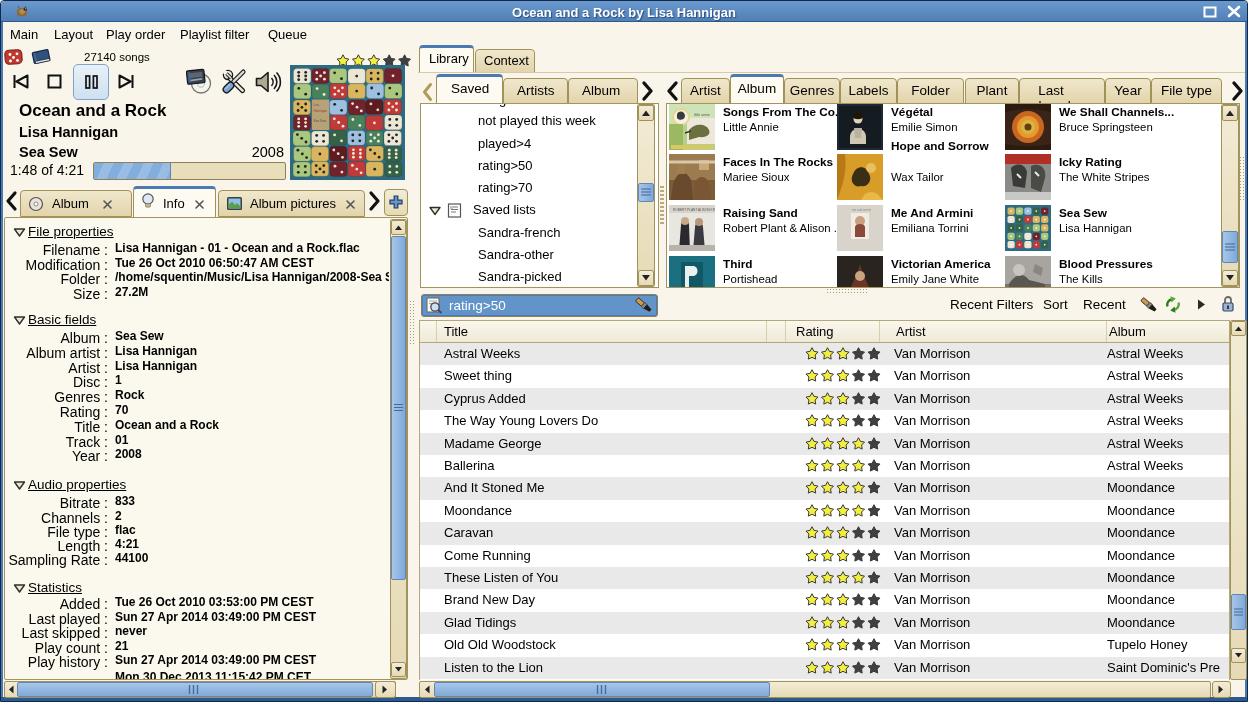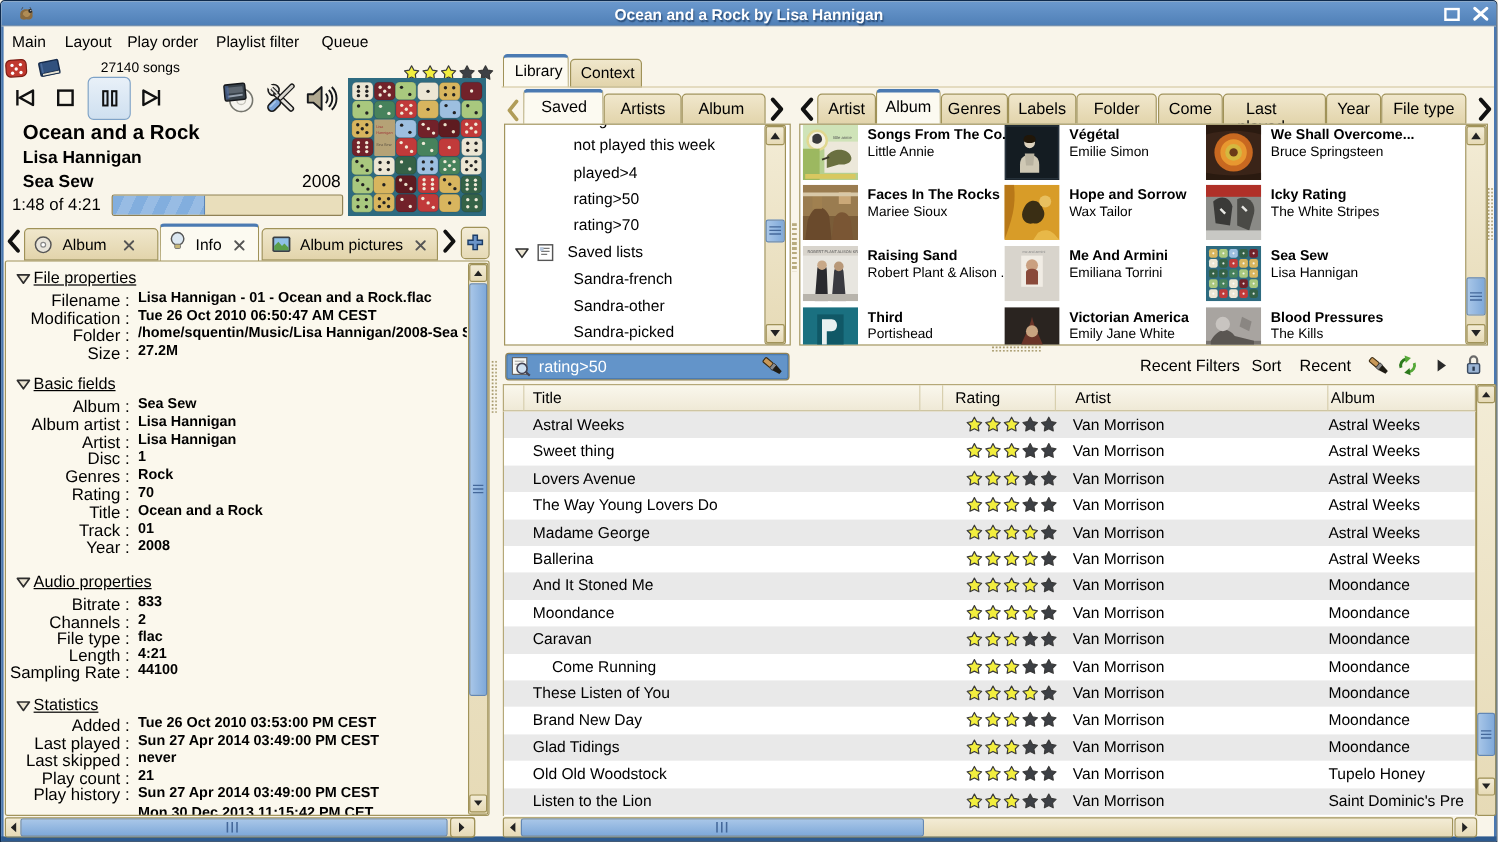--- a/index.html
+++ b/index.html
@@ -481,21 +481,21 @@
 <div class="a" style="left:681px;top:83px;width:49px;text-align:center;font-size:13.5px">Artist</div>
 <div class="a tabact" style="left:730px;top:74px;width:54px;height:30px"></div>
 <div class="a" style="left:730px;top:81px;width:54px;text-align:center;font-size:13.5px">Album</div>
 <div class="a tan" style="left:784px;top:78px;width:56px;height:26px"></div>
 <div class="a" style="left:784px;top:83px;width:56px;text-align:center;font-size:13.5px">Genres</div>
 <div class="a tan" style="left:840px;top:78px;width:57px;height:26px"></div>
 <div class="a" style="left:840px;top:83px;width:57px;text-align:center;font-size:13.5px">Labels</div>
 <div class="a tan" style="left:897px;top:78px;width:67px;height:26px"></div>
 <div class="a" style="left:897px;top:83px;width:67px;text-align:center;font-size:13.5px">Folder</div>
 <div class="a tan" style="left:965px;top:78px;width:54px;height:26px"></div>
-<div class="a" style="left:965px;top:83px;width:54px;text-align:center;font-size:13.5px">Come</div>
+<div class="a" style="left:965px;top:83px;width:54px;text-align:center;font-size:13.5px">Plant</div>
 <div class="a tan" style="left:1019px;top:78px;width:86px;height:26px"></div>
 <div class="a" style="left:1019px;top:83px;width:64px;text-align:center;font-size:13.5px">Last played</div>
 <div class="a tan" style="left:1105px;top:78px;width:46px;height:26px"></div>
 <div class="a" style="left:1105px;top:83px;width:46px;text-align:center;font-size:13.5px">Year</div>
 <div class="a tan" style="left:1151px;top:78px;width:71px;height:26px"></div>
 <div class="a" style="left:1151px;top:83px;width:71px;text-align:center;font-size:13.5px">File type</div>
 <svg class="a" style="left:1230px;top:80px" width="16" height="22" viewBox="0 0 16 22">
     <path d="M4 3 L11 11 L4 19" fill="none" stroke="#111" stroke-width="3.4" stroke-linecap="round" stroke-linejoin="round"></path>
   </svg>
 <div class="a" style="left:666px;top:103px;width:574px;height:185px;background:#fff;border:1px solid #a2945c"></div>
@@ -526,41 +526,41 @@
 <div class="a at" style="left:224px;top:17px;width:122px;overflow:hidden">Emilie Simon</div>
 <svg class="a" style="left:338px;top:0px" width="46" height="46" viewBox="0 0 46 46">
       <rect width="46" height="46" fill="#3a2418"></rect>
       <circle cx="23" cy="23" r="16" fill="#c86820"></circle>
       <circle cx="23" cy="23" r="11" fill="#e89830"></circle>
       <circle cx="23" cy="23" r="7" fill="#d4b840"></circle>
       <circle cx="23" cy="23" r="3.5" fill="#6a3a18"></circle>
       <path d="M0 0 L46 0 L46 8 C30 4 16 4 0 8 Z" fill="#2a1a10"></path>
       <path d="M0 46 L46 46 L46 40 C30 43 16 43 0 40 Z" fill="#2a1a10"></path>
     </svg>
-<div class="a bt" style="left:392px;top:1px;width:122px;overflow:hidden">We Shall Overcome...</div>
+<div class="a bt" style="left:392px;top:1px;width:122px;overflow:hidden">We Shall Channels...</div>
 <div class="a at" style="left:392px;top:17px;width:122px;overflow:hidden">Bruce Springsteen</div>
 <svg class="a" style="left:2px;top:50px" width="46" height="46" viewBox="0 0 46 46">
       <rect width="46" height="46" fill="#9a7c50"></rect>
       <rect y="26" width="46" height="20" fill="#7a5c38"></rect>
       <path d="M4 30 C8 18 16 14 22 26 L24 46 L2 46 Z" fill="#6a4a2c"></path>
       <path d="M26 28 C30 20 38 22 40 30 L42 46 L24 46 Z" fill="#7a5634"></path>
       <rect x="8" y="8" width="8" height="12" fill="#a08050"></rect>
       <rect x="30" y="6" width="10" height="10" fill="#caa878"></rect>
       <path d="M0 8 H46" stroke="#d8c8a8" stroke-width="3"></path>
     </svg>
 <div class="a bt" style="left:56px;top:51px;width:112px;overflow:hidden">Faces In The Rocks</div>
 <div class="a at" style="left:56px;top:67px;width:122px;overflow:hidden">Mariee Sioux</div>
 <svg class="a" style="left:170px;top:50px" width="46" height="46" viewBox="0 0 46 46">
       <rect width="46" height="46" fill="#d89c28"></rect>
       <path d="M0 46 C6 30 10 18 8 0 L0 0 Z" fill="#b87818"></path>
       <path d="M16 20 C20 10 30 12 32 20 C36 26 30 34 24 32 C18 34 12 28 16 20" fill="#3a2e14"></path>
       <path d="M28 40 C34 36 40 38 44 44 L46 46 L24 46 Z" fill="#e8b848"></path>
       <circle cx="34" cy="14" r="5" fill="#e8c060"></circle>
     </svg>
-<div class="a bt" style="left:224px;top:51px;width:122px;overflow:hidden">Hope and Sorrow</div>
+<div class="a bt" style="left:224px;top:35px;width:122px;overflow:hidden">Hope and Sorrow</div>
 <div class="a at" style="left:224px;top:67px;width:122px;overflow:hidden">Wax Tailor</div>
 <svg class="a" style="left:338px;top:50px" width="46" height="46" viewBox="0 0 46 46">
       <rect width="46" height="46" fill="#8a8a86"></rect>
       <rect width="46" height="10" fill="#b03028"></rect>
       <path d="M6 14 C12 8 20 10 22 18 L20 34 L8 32 Z" fill="#3a3a38"></path>
       <path d="M26 12 C34 8 42 14 40 24 L36 38 L26 34 Z" fill="#4a4a46"></path>
       <rect y="38" width="46" height="8" fill="#c8c8c4"></rect>
       <path d="M12 20 L16 24 M30 18 L34 22" stroke="#e8e8e4" stroke-width="2"></path>
     </svg>
 <div class="a bt" style="left:392px;top:51px;width:122px;overflow:hidden">Icky Rating</div>
@@ -747,21 +747,21 @@
 <svg class="a" style="left:384px;top:25px" width="90" height="16" viewBox="0 0 90 16">
       <polygon points="8.0,1.7 9.9,5.3 14.0,6.1 11.1,9.0 11.7,13.1 8.0,11.3 4.3,13.1 4.9,9.0 2.0,6.1 6.1,5.3" fill="#f2ee3e" stroke="#3a3a3a" stroke-width="1.0" stroke-linejoin="round"></polygon>
       <polygon points="23.5,1.7 25.4,5.3 29.5,6.1 26.6,9.0 27.2,13.1 23.5,11.3 19.8,13.1 20.4,9.0 17.5,6.1 21.6,5.3" fill="#f2ee3e" stroke="#3a3a3a" stroke-width="1.0" stroke-linejoin="round"></polygon>
       <polygon points="39.0,1.7 40.9,5.3 45.0,6.1 42.1,9.0 42.7,13.1 39.0,11.3 35.3,13.1 35.9,9.0 33.0,6.1 37.1,5.3" fill="#f2ee3e" stroke="#3a3a3a" stroke-width="1.0" stroke-linejoin="round"></polygon>
       <polygon points="54.5,1.7 56.4,5.3 60.5,6.1 57.6,9.0 58.2,13.1 54.5,11.3 50.8,13.1 51.4,9.0 48.5,6.1 52.6,5.3" fill="#3d4045" stroke="#3a3a3a" stroke-width="1.0" stroke-linejoin="round"></polygon>
       <polygon points="70.0,1.7 71.9,5.3 76.0,6.1 73.1,9.0 73.7,13.1 70.0,11.3 66.3,13.1 66.9,9.0 64.0,6.1 68.1,5.3" fill="#3d4045" stroke="#3a3a3a" stroke-width="1.0" stroke-linejoin="round"></polygon>
     </svg>
 <div class="a" style="left:474px;top:25px;font-size:13px;white-space:nowrap">Van Morrison</div>
 <div class="a" style="left:687px;top:25px;font-size:13px;white-space:nowrap">Astral Weeks</div>
 <div class="a" style="left:0px;top:45px;width:809px;height:22px;background:#e9e9e9"></div>
-<div class="a" style="left:24px;top:48px;font-size:13px;white-space:nowrap">Lovers Avenue</div>
+<div class="a" style="left:24px;top:48px;font-size:13px;white-space:nowrap">Cyprus Added</div>
 <svg class="a" style="left:384px;top:48px" width="90" height="16" viewBox="0 0 90 16">
       <polygon points="8.0,1.7 9.9,5.3 14.0,6.1 11.1,9.0 11.7,13.1 8.0,11.3 4.3,13.1 4.9,9.0 2.0,6.1 6.1,5.3" fill="#f2ee3e" stroke="#3a3a3a" stroke-width="1.0" stroke-linejoin="round"></polygon>
       <polygon points="23.5,1.7 25.4,5.3 29.5,6.1 26.6,9.0 27.2,13.1 23.5,11.3 19.8,13.1 20.4,9.0 17.5,6.1 21.6,5.3" fill="#f2ee3e" stroke="#3a3a3a" stroke-width="1.0" stroke-linejoin="round"></polygon>
       <polygon points="39.0,1.7 40.9,5.3 45.0,6.1 42.1,9.0 42.7,13.1 39.0,11.3 35.3,13.1 35.9,9.0 33.0,6.1 37.1,5.3" fill="#f2ee3e" stroke="#3a3a3a" stroke-width="1.0" stroke-linejoin="round"></polygon>
       <polygon points="54.5,1.7 56.4,5.3 60.5,6.1 57.6,9.0 58.2,13.1 54.5,11.3 50.8,13.1 51.4,9.0 48.5,6.1 52.6,5.3" fill="#3d4045" stroke="#3a3a3a" stroke-width="1.0" stroke-linejoin="round"></polygon>
       <polygon points="70.0,1.7 71.9,5.3 76.0,6.1 73.1,9.0 73.7,13.1 70.0,11.3 66.3,13.1 66.9,9.0 64.0,6.1 68.1,5.3" fill="#3d4045" stroke="#3a3a3a" stroke-width="1.0" stroke-linejoin="round"></polygon>
     </svg>
 <div class="a" style="left:474px;top:48px;font-size:13px;white-space:nowrap">Van Morrison</div>
 <div class="a" style="left:687px;top:48px;font-size:13px;white-space:nowrap">Astral Weeks</div>
 <div class="a" style="left:0px;top:67px;width:809px;height:23px;background:#ffffff"></div>
@@ -824,21 +824,21 @@
 <svg class="a" style="left:384px;top:182px" width="90" height="16" viewBox="0 0 90 16">
       <polygon points="8.0,1.7 9.9,5.3 14.0,6.1 11.1,9.0 11.7,13.1 8.0,11.3 4.3,13.1 4.9,9.0 2.0,6.1 6.1,5.3" fill="#f2ee3e" stroke="#3a3a3a" stroke-width="1.0" stroke-linejoin="round"></polygon>
       <polygon points="23.5,1.7 25.4,5.3 29.5,6.1 26.6,9.0 27.2,13.1 23.5,11.3 19.8,13.1 20.4,9.0 17.5,6.1 21.6,5.3" fill="#f2ee3e" stroke="#3a3a3a" stroke-width="1.0" stroke-linejoin="round"></polygon>
       <polygon points="39.0,1.7 40.9,5.3 45.0,6.1 42.1,9.0 42.7,13.1 39.0,11.3 35.3,13.1 35.9,9.0 33.0,6.1 37.1,5.3" fill="#f2ee3e" stroke="#3a3a3a" stroke-width="1.0" stroke-linejoin="round"></polygon>
       <polygon points="54.5,1.7 56.4,5.3 60.5,6.1 57.6,9.0 58.2,13.1 54.5,11.3 50.8,13.1 51.4,9.0 48.5,6.1 52.6,5.3" fill="#3d4045" stroke="#3a3a3a" stroke-width="1.0" stroke-linejoin="round"></polygon>
       <polygon points="70.0,1.7 71.9,5.3 76.0,6.1 73.1,9.0 73.7,13.1 70.0,11.3 66.3,13.1 66.9,9.0 64.0,6.1 68.1,5.3" fill="#3d4045" stroke="#3a3a3a" stroke-width="1.0" stroke-linejoin="round"></polygon>
     </svg>
 <div class="a" style="left:474px;top:182px;font-size:13px;white-space:nowrap">Van Morrison</div>
 <div class="a" style="left:687px;top:182px;font-size:13px;white-space:nowrap">Moondance</div>
 <div class="a" style="left:0px;top:202px;width:809px;height:22px;background:#ffffff"></div>
-<div class="a" style="left:40px;top:205px;font-size:13px;white-space:nowrap">Come Running</div>
+<div class="a" style="left:24px;top:205px;font-size:13px;white-space:nowrap">Come Running</div>
 <svg class="a" style="left:384px;top:205px" width="90" height="16" viewBox="0 0 90 16">
       <polygon points="8.0,1.7 9.9,5.3 14.0,6.1 11.1,9.0 11.7,13.1 8.0,11.3 4.3,13.1 4.9,9.0 2.0,6.1 6.1,5.3" fill="#f2ee3e" stroke="#3a3a3a" stroke-width="1.0" stroke-linejoin="round"></polygon>
       <polygon points="23.5,1.7 25.4,5.3 29.5,6.1 26.6,9.0 27.2,13.1 23.5,11.3 19.8,13.1 20.4,9.0 17.5,6.1 21.6,5.3" fill="#f2ee3e" stroke="#3a3a3a" stroke-width="1.0" stroke-linejoin="round"></polygon>
       <polygon points="39.0,1.7 40.9,5.3 45.0,6.1 42.1,9.0 42.7,13.1 39.0,11.3 35.3,13.1 35.9,9.0 33.0,6.1 37.1,5.3" fill="#f2ee3e" stroke="#3a3a3a" stroke-width="1.0" stroke-linejoin="round"></polygon>
       <polygon points="54.5,1.7 56.4,5.3 60.5,6.1 57.6,9.0 58.2,13.1 54.5,11.3 50.8,13.1 51.4,9.0 48.5,6.1 52.6,5.3" fill="#3d4045" stroke="#3a3a3a" stroke-width="1.0" stroke-linejoin="round"></polygon>
       <polygon points="70.0,1.7 71.9,5.3 76.0,6.1 73.1,9.0 73.7,13.1 70.0,11.3 66.3,13.1 66.9,9.0 64.0,6.1 68.1,5.3" fill="#3d4045" stroke="#3a3a3a" stroke-width="1.0" stroke-linejoin="round"></polygon>
     </svg>
 <div class="a" style="left:474px;top:205px;font-size:13px;white-space:nowrap">Van Morrison</div>
 <div class="a" style="left:687px;top:205px;font-size:13px;white-space:nowrap">Moondance</div>
 <div class="a" style="left:0px;top:224px;width:809px;height:22px;background:#e9e9e9"></div>

